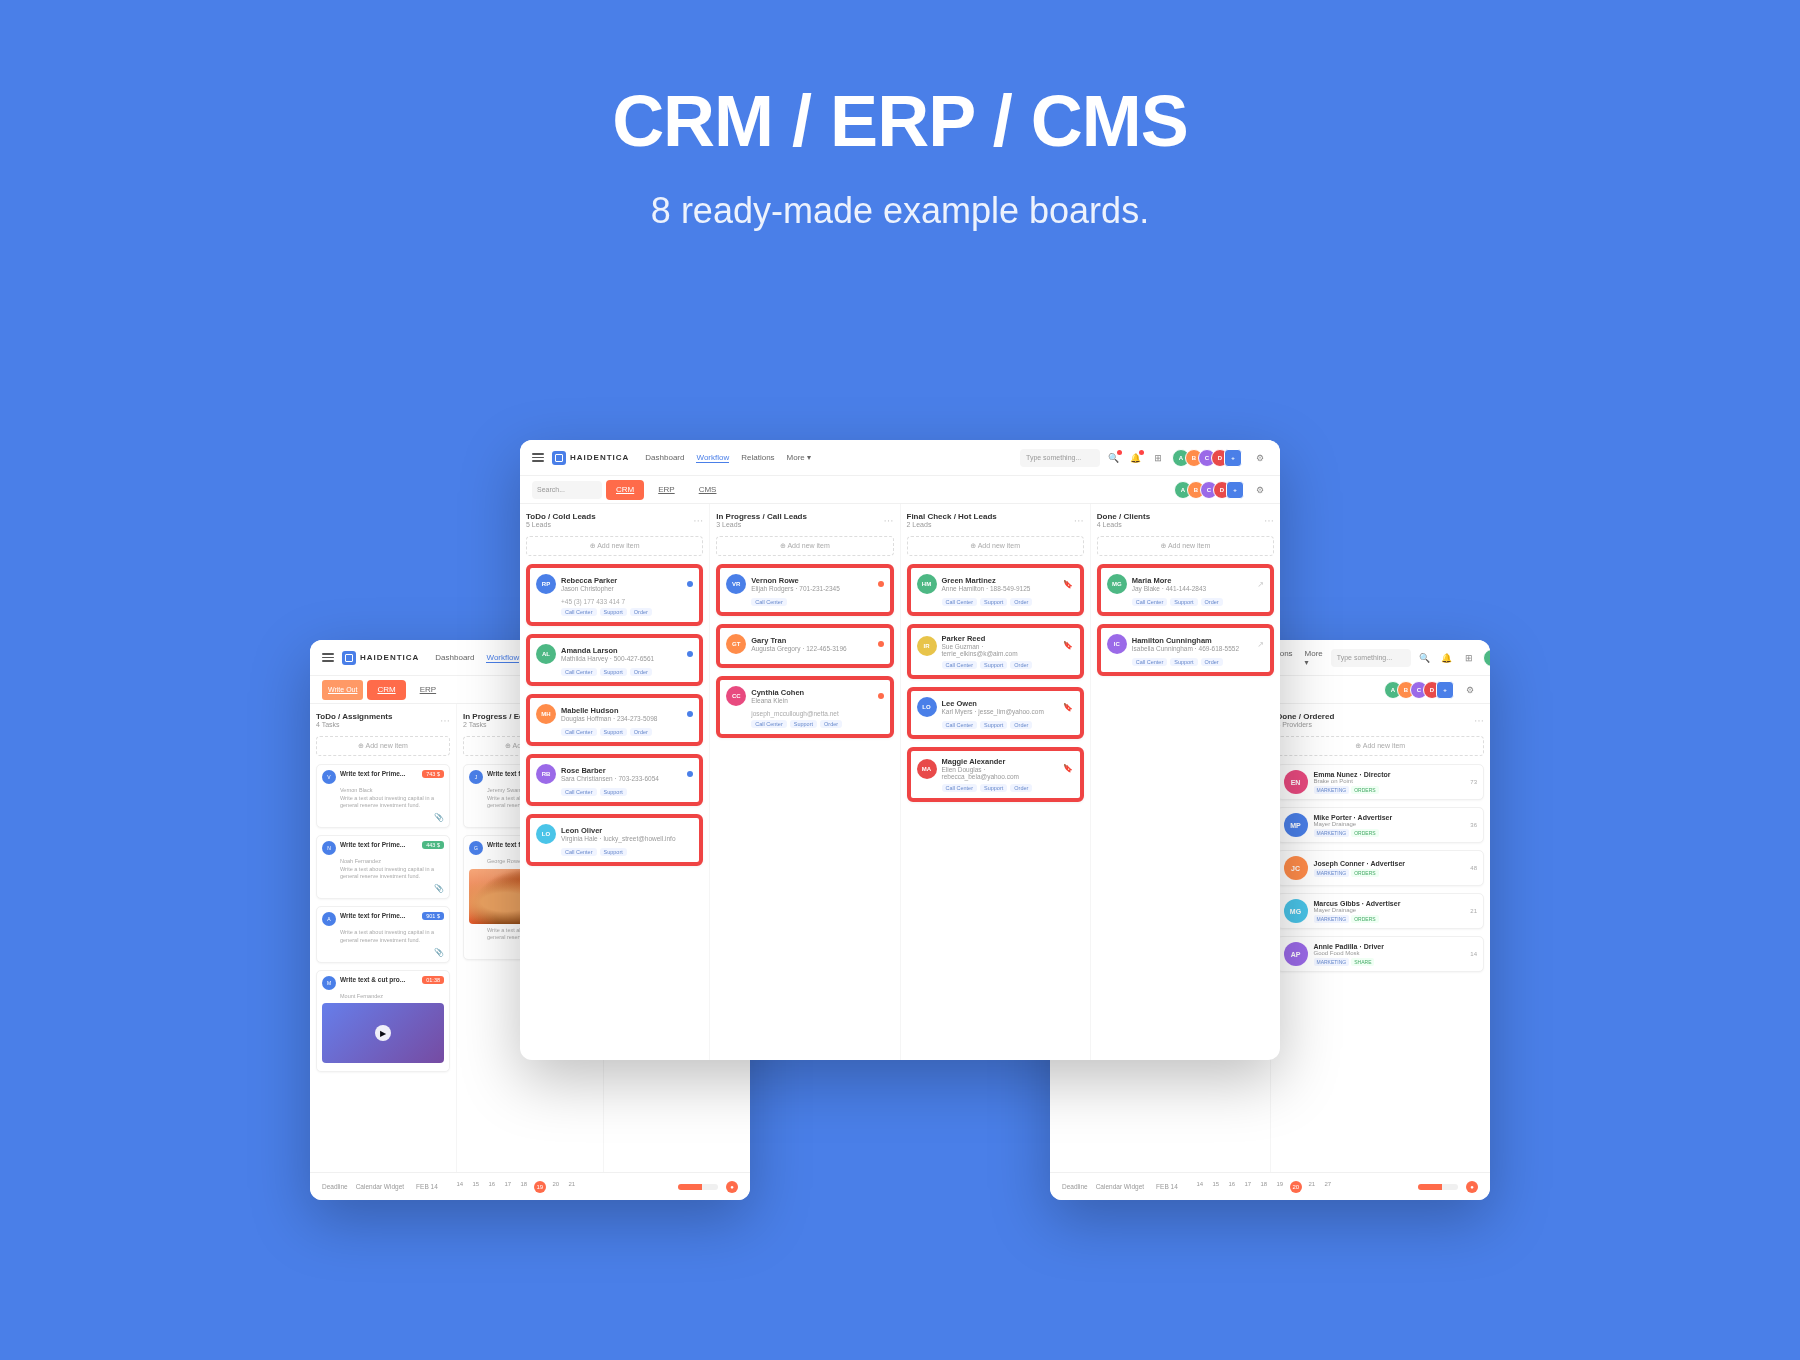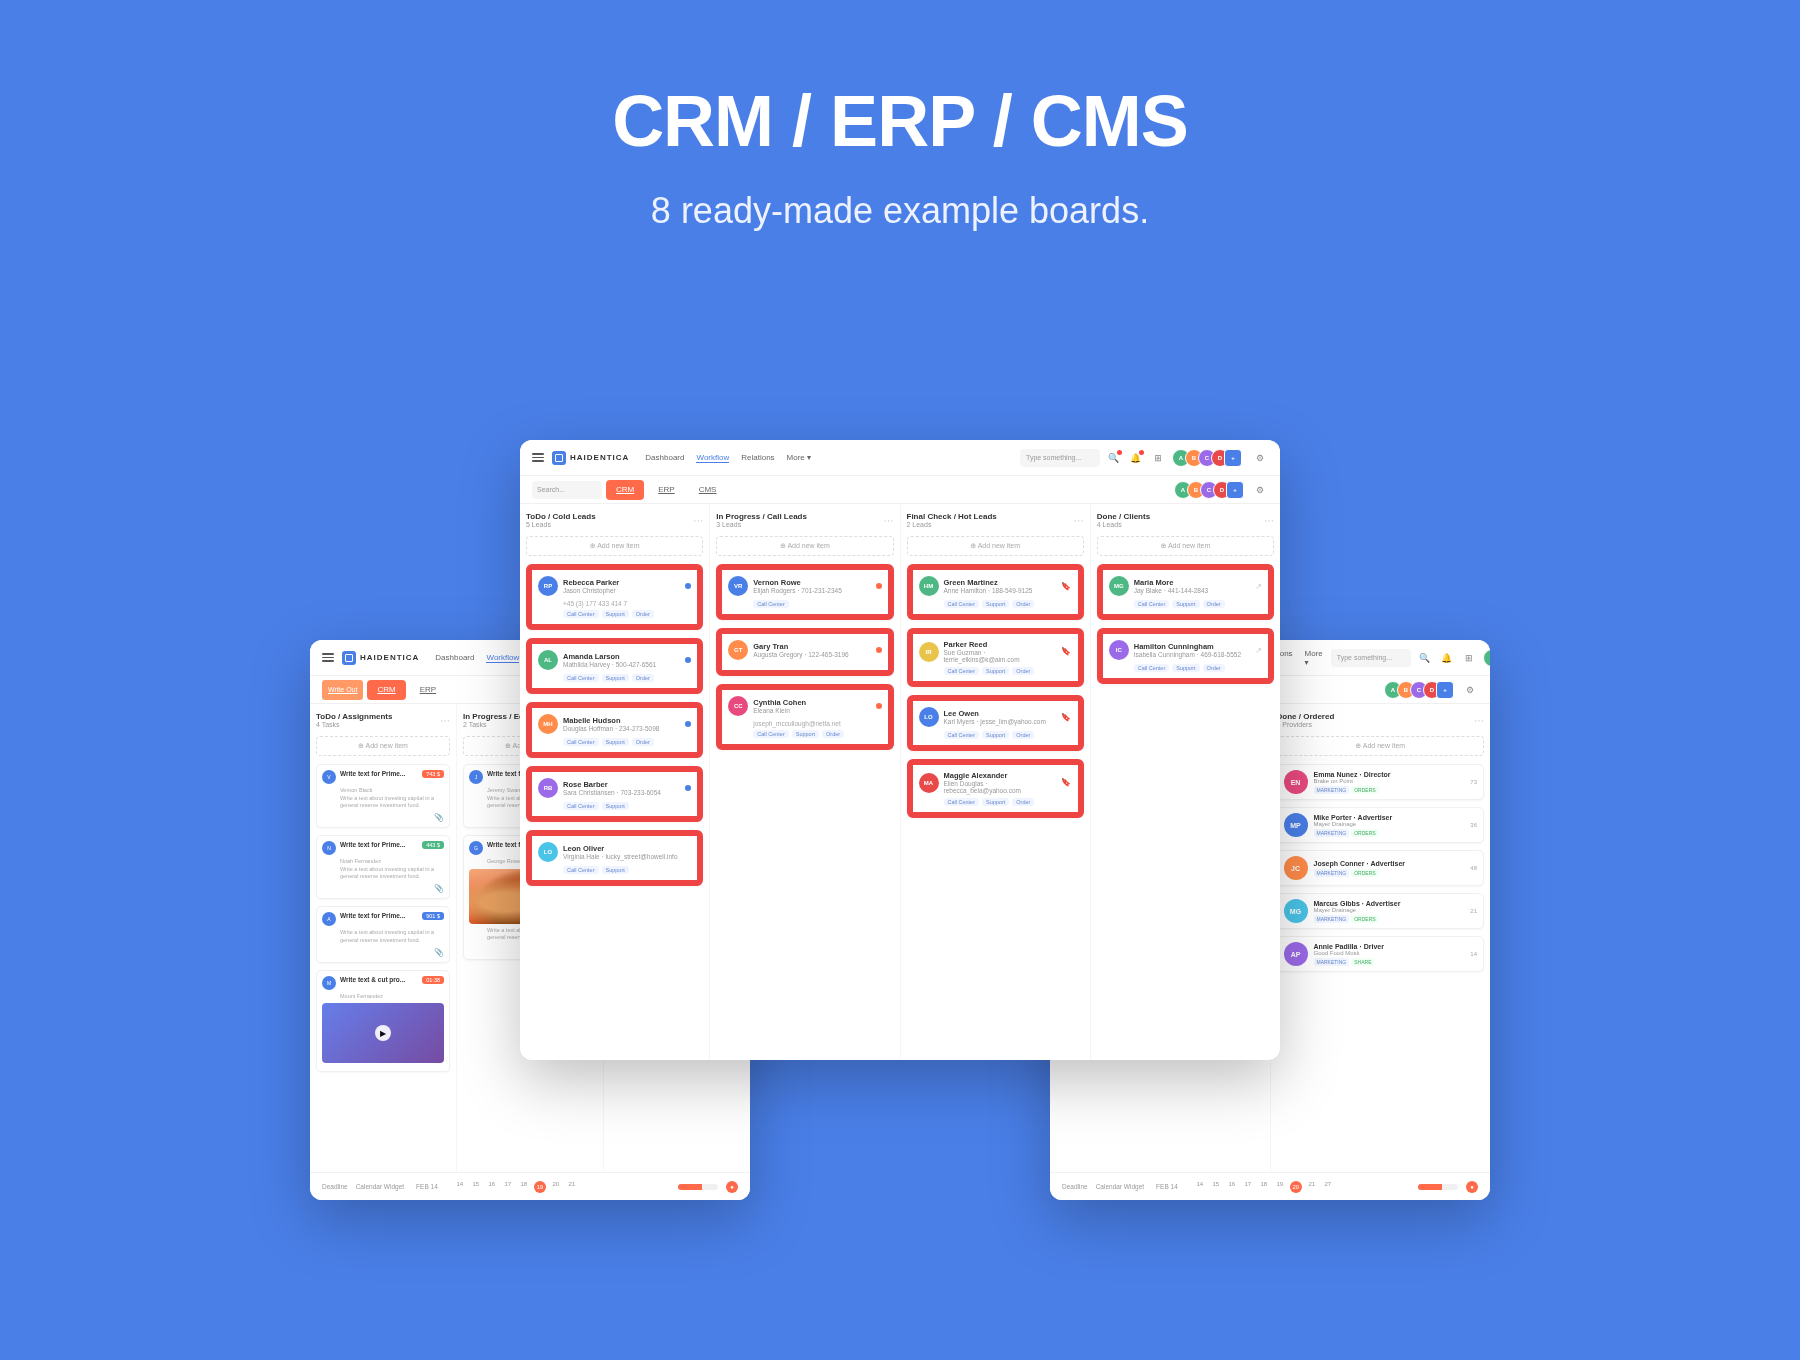--- a/index.html
+++ b/index.html
@@ -202,21 +202,21 @@
       font-size: 7px;
       color: #aaa;
       cursor: pointer;
       margin-bottom: 4px;
       gap: 4px;
     }
 
     
     .crm-card {
       background: white;
-      border: 6px solid #ef4444;
+      border: 4px solid #ef4444;
       border-radius: 6px;
       padding: 6px;
       margin-bottom: 4px;
       box-shadow: 0 1px 3px rgba(0,0,0,0.05);
     }
     .crm-card-header {
       display: flex;
       align-items: center;
       gap: 5px;
       margin-bottom: 4px;

